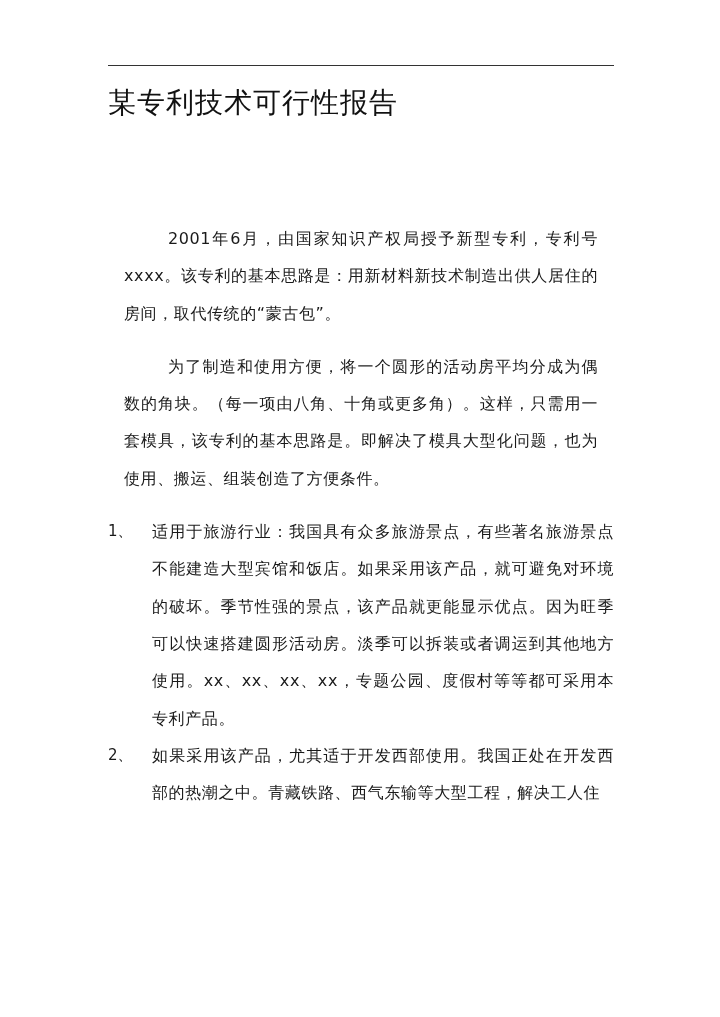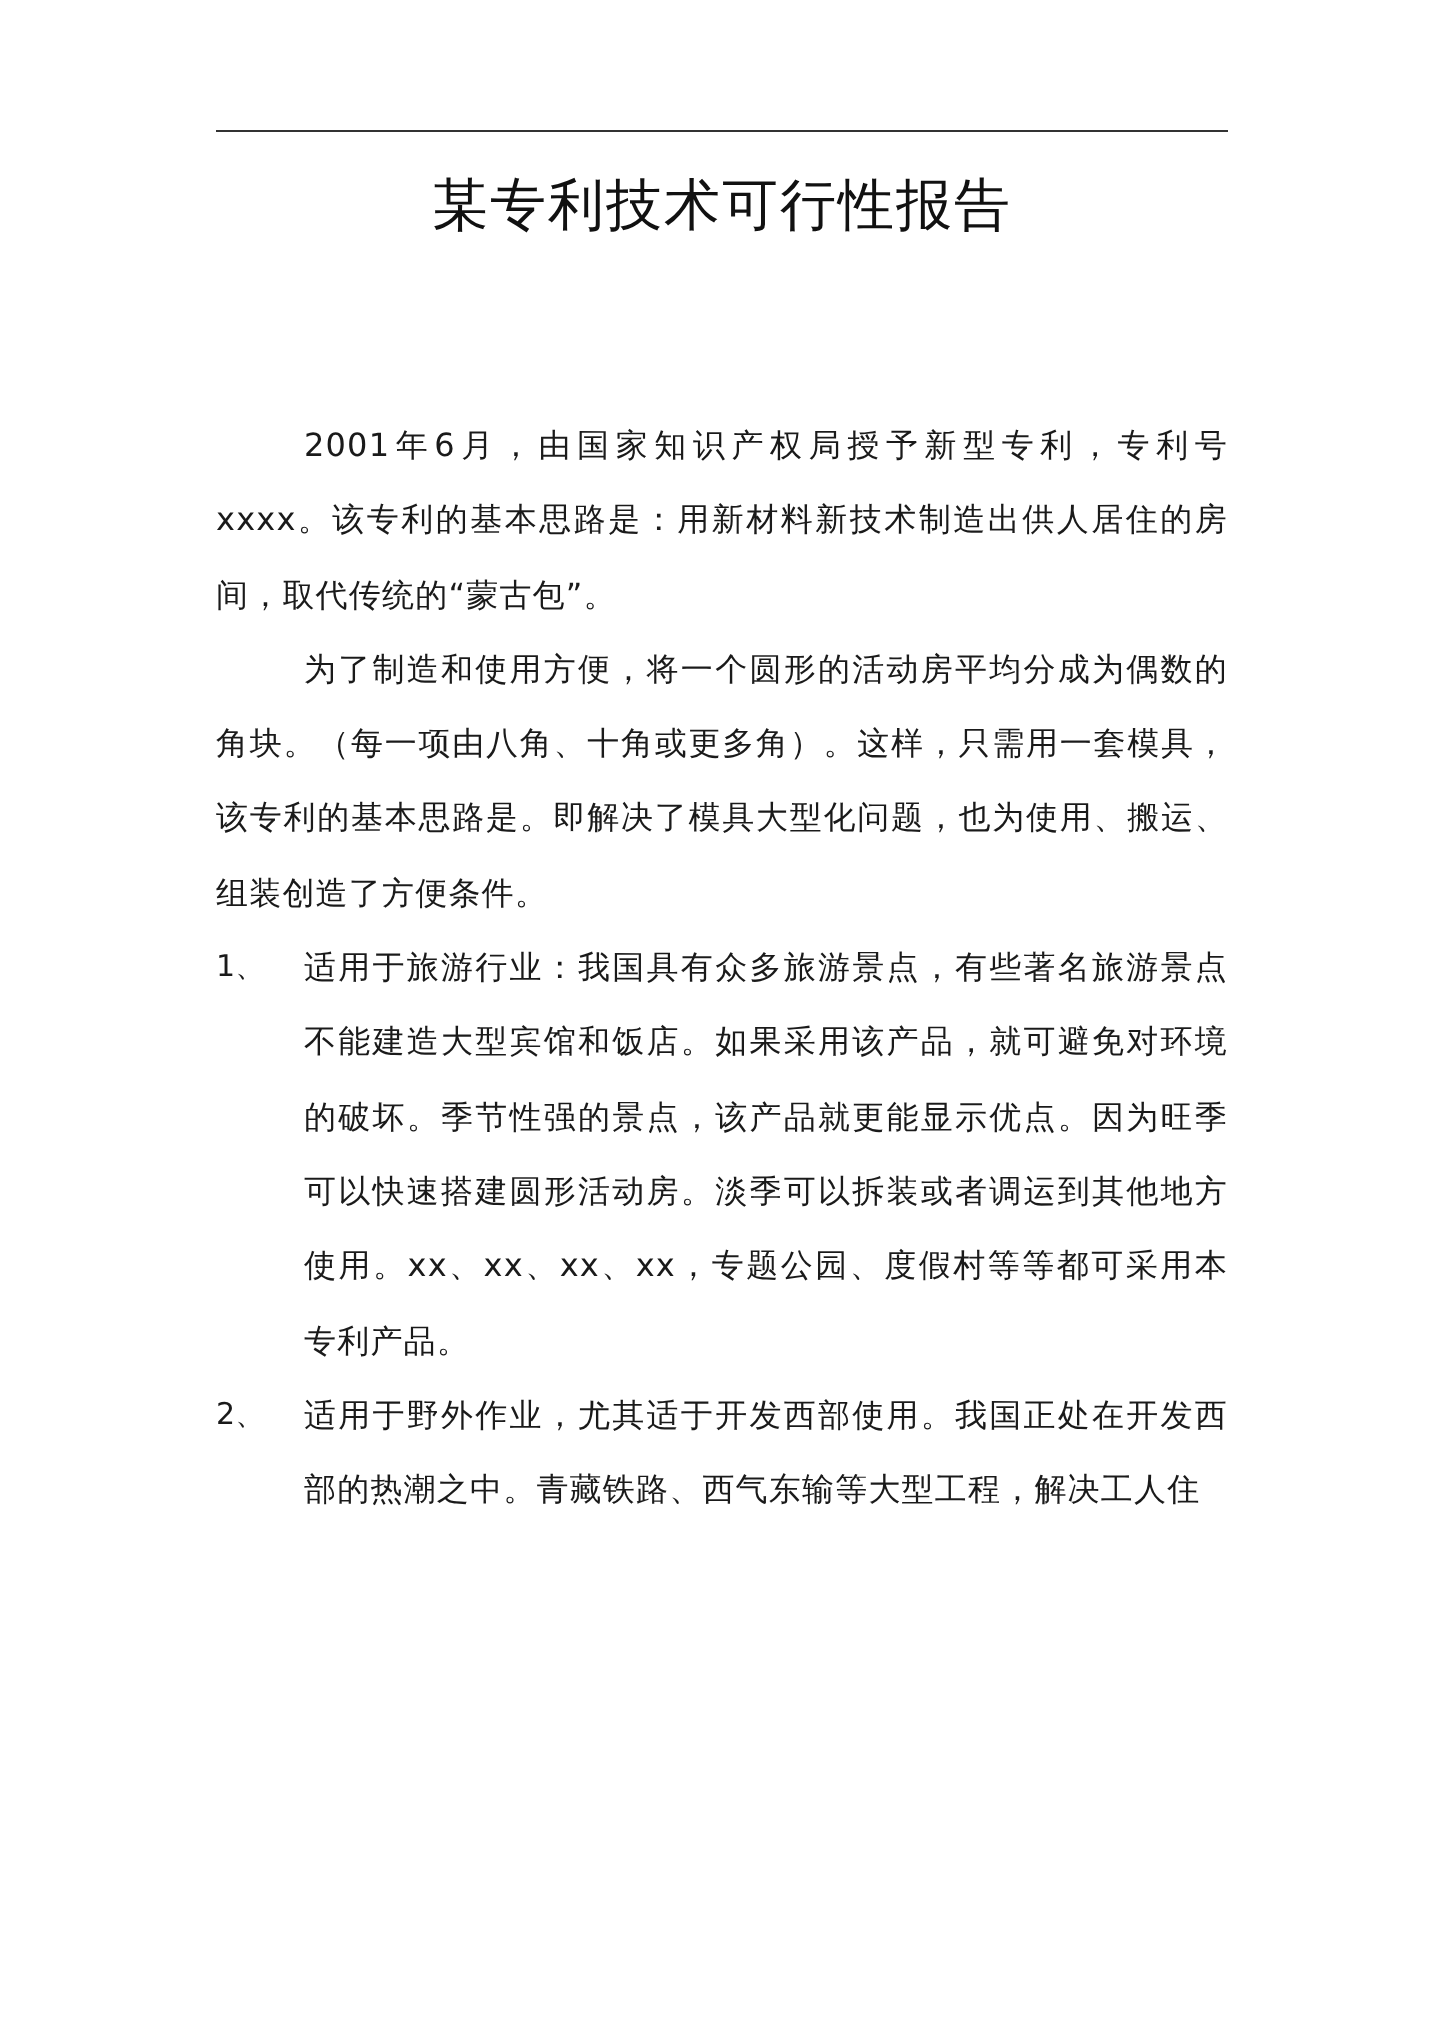--- a/index.html
+++ b/index.html
@@ -2,25 +2,25 @@
 <html><head>
 <meta charset="utf-8">
 <style>
   html, body { margin: 0; padding: 0; }
   body {
     width: 720px; height: 1017px; background: #ffffff; position: relative; overflow: hidden;
     font-family: "DejaVu Sans", "Liberation Sans", sans-serif; color: #1a1a1a;
   }
   .rule { position: absolute; left: 108px; top: 65px; width: 506px; height: 1px; background: #333; }
   .title {
-    position: absolute; left: 108px; top: 84px; width: 506px; text-align: center;
+    position: absolute; left: 108px; top: 84px; width: 506px; text-align: left;
     font-family: "DejaVu Serif", "Liberation Serif", serif; font-size: 28px; letter-spacing: 1px; color: #111;
   }
   .body { position: absolute; left: 108px; top: 204px; width: 506px; font-size: 16px; line-height: 37.3px; }
-  .para { margin: 0; text-align: justify; text-align-last: left; letter-spacing: 0.6px; }
+  .para { margin: 16px; text-align: justify; text-align-last: left; letter-spacing: 0.6px; }
   .indent { text-indent: 44px; }
   .list-item { display: flex; margin: 0; }
   .list-num { width: 44px; flex: 0 0 44px; font-size: 15px; }
   .list-text { flex: 1; text-align: justify; text-align-last: left; letter-spacing: 0.6px; }
 </style>
 </head>
 <body>
 
 <div class="rule"></div>
 
@@ -29,15 +29,15 @@
 <div class="body">
   <p class="para indent">2001年6月，由国家知识产权局授予新型专利，专利号 xxxx。该专利的基本思路是：用新材料新技术制造出供人居住的房间，取代传统的“蒙古包”。</p>
   <p class="para indent">为了制造和使用方便，将一个圆形的活动房平均分成为偶数的角块。（每一项由八角、十角或更多角）。这样，只需用一套模具，该专利的基本思路是。即解决了模具大型化问题，也为使用、搬运、组装创造了方便条件。</p>
 
   <div class="list-item">
     <span class="list-num">1、</span>
     <span class="list-text">适用于旅游行业：我国具有众多旅游景点，有些著名旅游景点不能建造大型宾馆和饭店。如果采用该产品，就可避免对环境的破坏。季节性强的景点，该产品就更能显示优点。因为旺季可以快速搭建圆形活动房。淡季可以拆装或者调运到其他地方使用。xx、xx、xx、xx，专题公园、度假村等等都可采用本专利产品。</span>
   </div>
   <div class="list-item">
     <span class="list-num">2、</span>
-    <span class="list-text">适用于野外作业，尤其适于开发西部使用。我国正处在开发西部的热潮之中。青藏铁路、西气东输等大型工程，解决工人住</span>
+    <span class="list-text">如果采用该产品，尤其适于开发西部使用。我国正处在开发西部的热潮之中。青藏铁路、西气东输等大型工程，解决工人住</span>
   </div>
 </div>
 
 </body></html>

